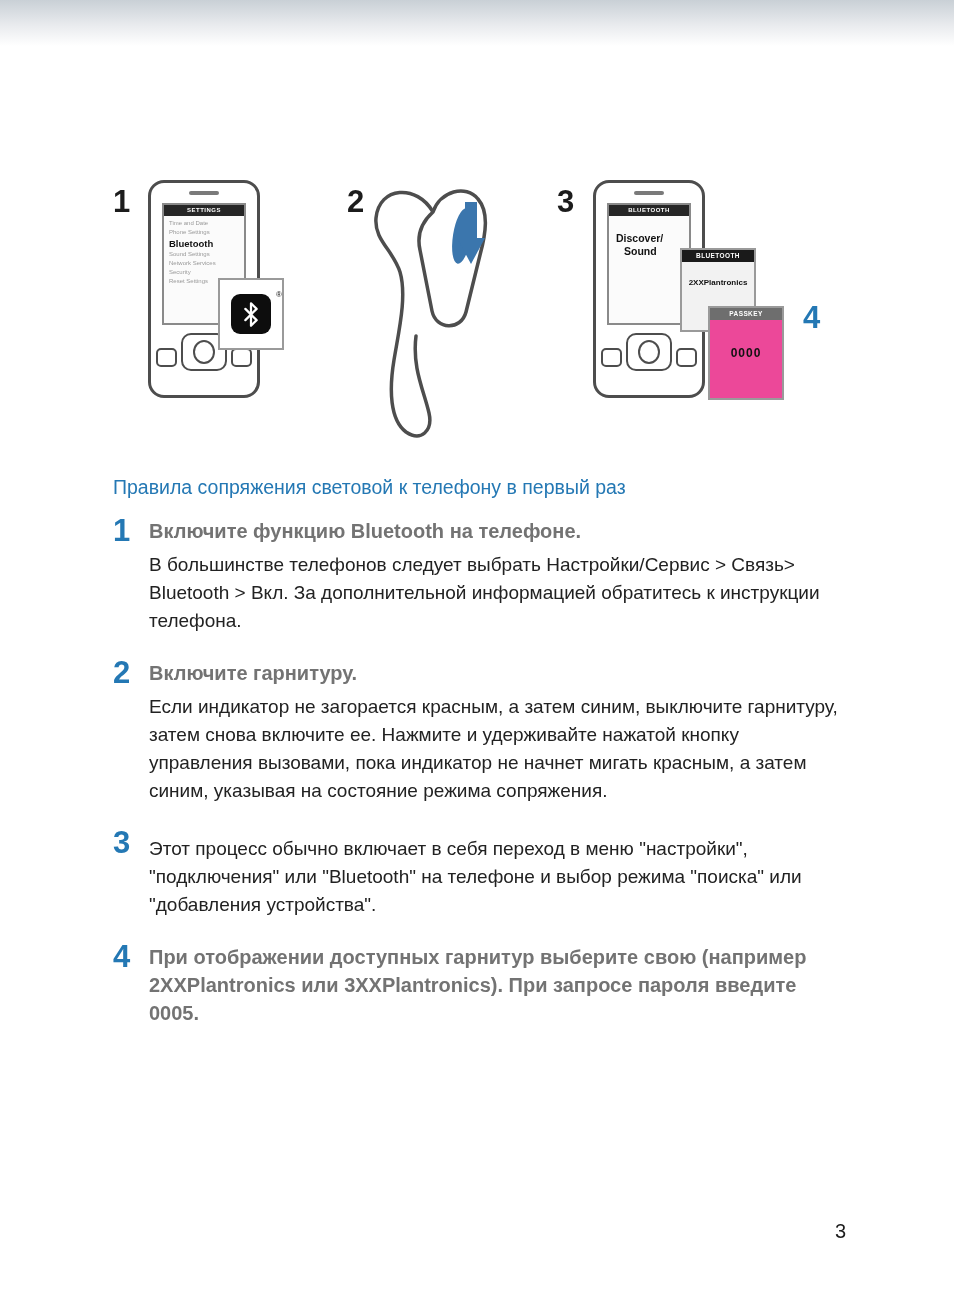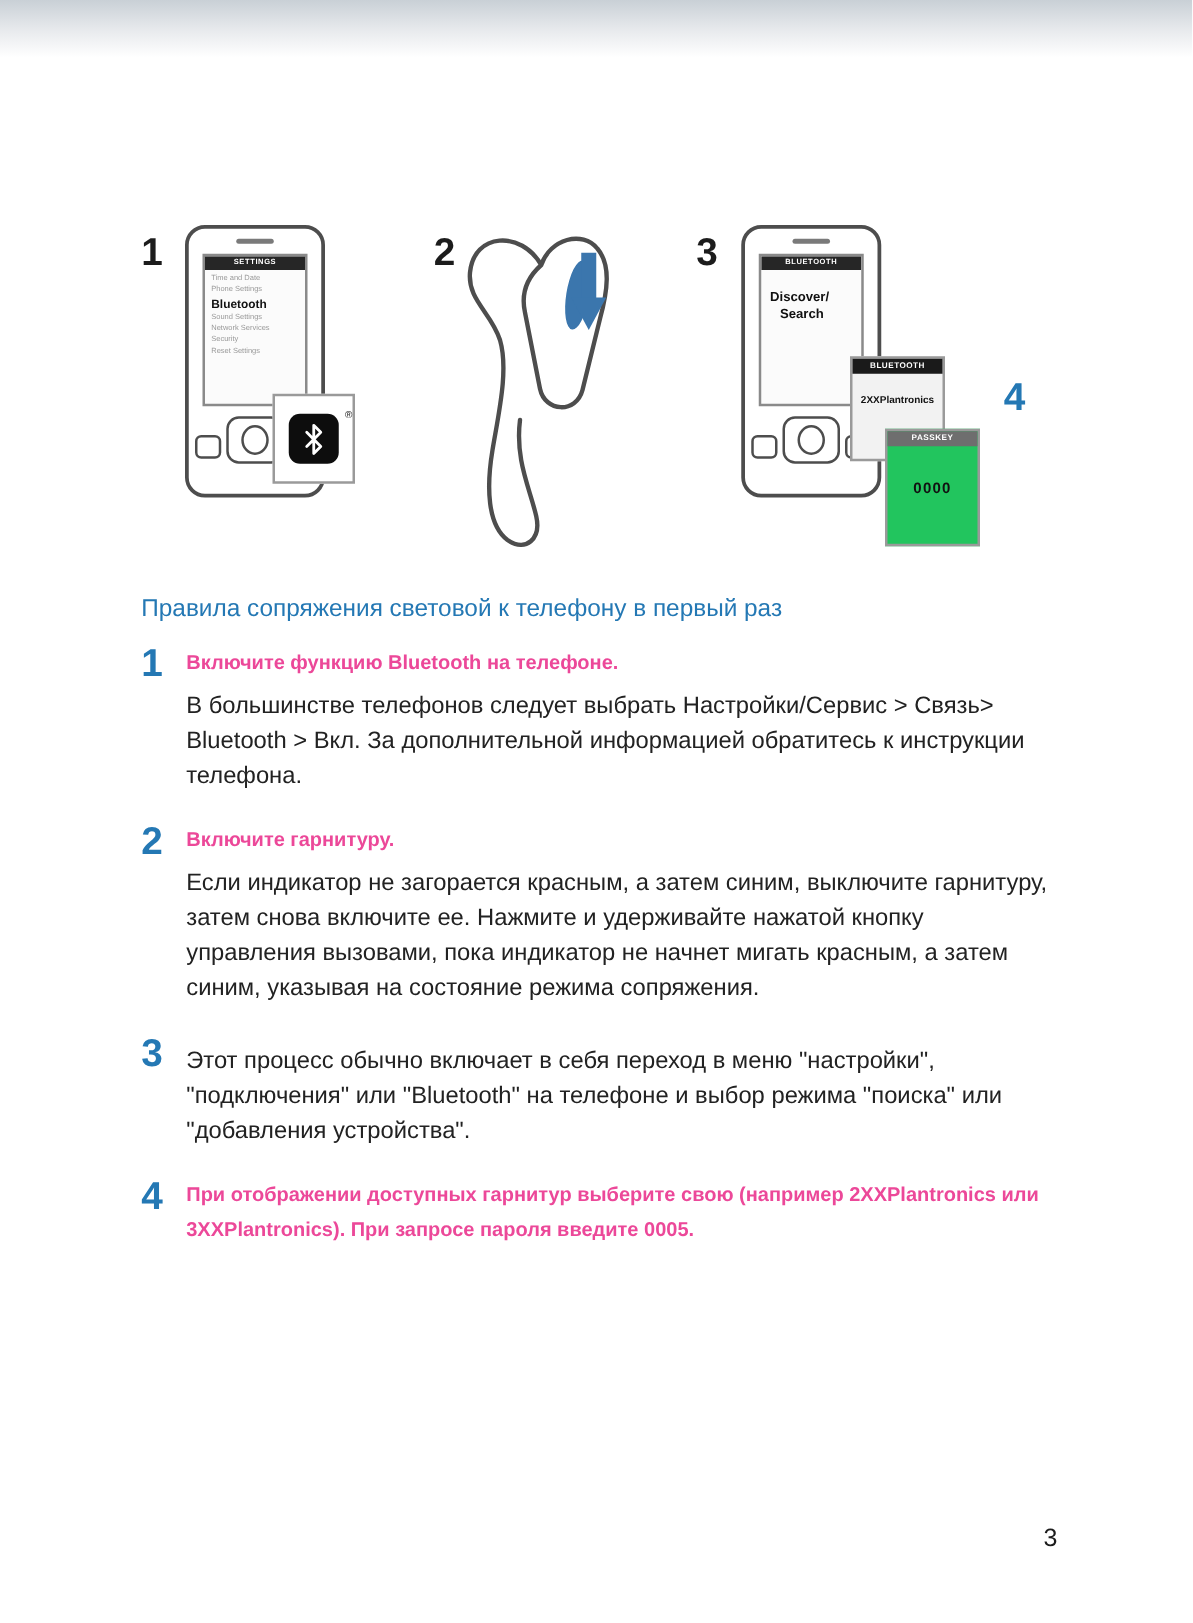--- a/index.html
+++ b/index.html
@@ -22,40 +22,40 @@
   .menu-item{font-size:6px;line-height:9px;color:#9a9a9a;white-space:nowrap;}
   .menu-item.active{font-size:9.5px;line-height:13px;color:#111;font-weight:bold;}
   .screen-body{padding:16px 0 0 7px;}
   .screen-line{font-size:10.5px;line-height:13px;font-weight:bold;color:#111;}
   .dpad{position:absolute;left:50%;transform:translateX(-50%);bottom:24px;width:42px;height:34px;border:2.5px solid #4d4d4d;border-radius:10px;}
   .dpad::after{content:"";position:absolute;left:10px;right:10px;top:5px;bottom:5px;border:2.5px solid #4d4d4d;border-radius:50%;}
   .softkey{position:absolute;bottom:28px;width:17px;height:15px;border:2.5px solid #4d4d4d;border-radius:5px;}
   .softkey.left{left:5px;}
   .softkey.right{right:5px;}
 
-  .card{position:absolute;background:#fff;border:2px solid #9a9a9a;box-sizing:border-box;margin-top:37px;}
+  .card{position:absolute;background:#fff;border:2px solid #9a9a9a;box-sizing:border-box;}
   .bt-badge{width:66px;height:72px;display:flex;align-items:center;justify-content:center;}
   .bt-square{position:relative;width:40px;height:40px;background:#0d0d0d;border-radius:9px;display:flex;align-items:center;justify-content:center;}
   .bt-mark{position:absolute;top:-4px;right:-11px;font-size:8px;color:#111;}
 
   .mini-card .card-header{background:#1a1a1a;color:#fff;font-size:6.5px;line-height:12px;text-align:center;font-weight:bold;letter-spacing:.4px;}
   .device-card{width:76px;height:84px;background:#f2f2f2;}
   .device-name{margin-top:16px;text-align:center;font-size:8px;font-weight:bold;color:#111;}
-  .passkey-card{width:76px;height:94px;background:#22c55e;}
+  .passkey-card{width:76px;height:94px;background:#ec4899;}
   .passkey-card .card-header{background:#6e6e6e;}
   .passkey-code{margin-top:26px;text-align:center;font-size:12px;font-weight:bold;color:#111;letter-spacing:1px;}
   .headset,.arrow{position:absolute;}
 
   
   .subtitle{position:absolute;left:113px;top:476px;margin:0;font-size:19.5px;font-weight:normal;color:#2478b4;}
   .steps{position:absolute;left:113px;top:517px;width:727px;}
   .step{display:flex;margin-bottom:24px;}
   .step-num{flex:none;width:36px;font-size:31px;line-height:28px;font-weight:bold;color:#2478b4;}
   .step-content{flex:1;max-width:691px;}
-  .step-heading{font-size:16px;line-height:28px;font-weight:bold;color:#ec4899;}
+  .step-heading{font-size:20px;line-height:28px;font-weight:bold;color:#737373;}
   .step-para{margin:6px 0 0;font-size:19px;line-height:28px;color:#222;}
   .step-para + .step-para{margin-top:12px;}
   .page-number{position:absolute;right:108px;top:1220px;font-size:20px;color:#1c1c1c;}
 </style>
 </head>
 <body>
 
 <div class="page">
   <div class="top-gradient"></div>
 
@@ -106,21 +106,21 @@
     </svg>
 
     <div class="fig-num" style="left:444px;top:8px;">3</div>
 
     <div class="phone" style="left:480px;top:2px;text-decoration:underline;">
       <div class="earpiece"></div>
       <div class="screen">
         <div class="screen-header">BLUETOOTH</div>
         <div class="screen-body">
           <div class="screen-line">Discover/</div>
-          <div class="screen-line" style="padding-left:8px;">Search</div>
+          <div class="screen-line" style="padding-left:8px;">Sound</div>
         </div>
       </div>
       <div class="softkey left"></div>
       <div class="dpad"></div>
       <div class="softkey right"></div>
     </div>
 
     <div class="card mini-card device-card" style="left:567px;top:70px;">
       <div class="card-header">BLUETOOTH</div>
       <div class="device-name">2XXPlantronics</div>

